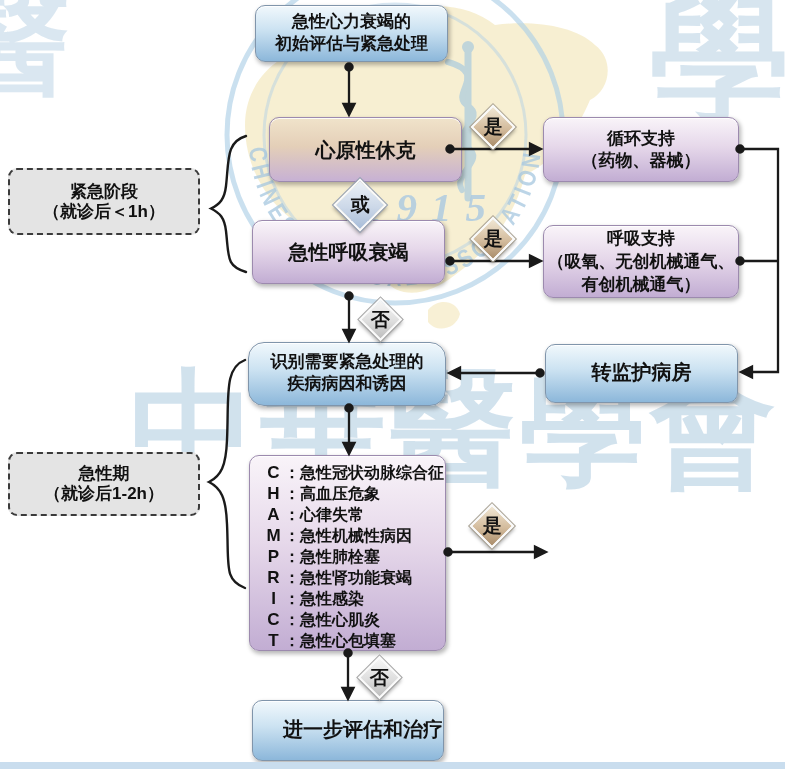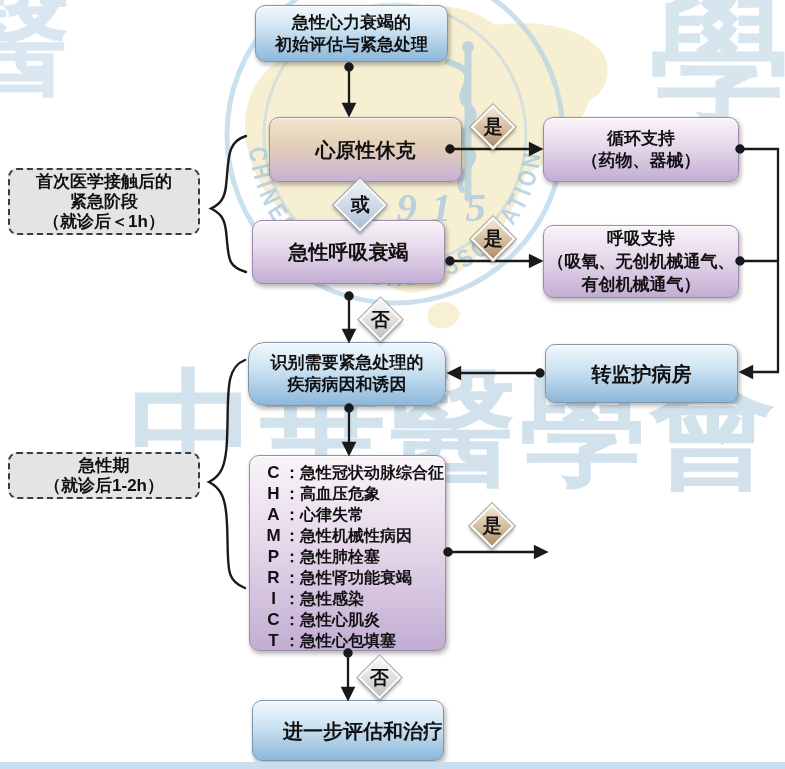--- a/index.html
+++ b/index.html
@@ -11,21 +11,21 @@
   #conn { z-index:3; }
 
   .box {
     position:absolute; z-index:2;
     display:flex; flex-direction:column; align-items:center; justify-content:center;
     text-align:center; border-radius:10px;
     font-weight:700; color:#111;
     border:1px solid #8d93a6;
     box-shadow:1.5px 2.5px 4px rgba(0,0,0,.28), inset 0 1px 0 rgba(255,255,255,.85);
   }
-  .blue   { background:linear-gradient(to bottom,#f1f8fc 0%,#cde3f2 42%,#8cb7da 100%); border-color:#8095ab; }
+  .blue   { background:linear-gradient(to bottom,#f1f8fc 0%,#cde3f2 42%,#8cb7da 100%); border-color:#8095ab;font-family:Liberation Mono, monospace; }
   .purple { background:linear-gradient(to bottom,#f9f4f9 0%,#e6d8ea 45%,#c2add3 100%); border-color:#9c8aae; }
   .shock  { background:linear-gradient(to bottom,#f0e3ca 0%,#e4cfb8 45%,#c7b1d4 100%); border-color:#9c8aae; }
 
   .dashedbox {
     position:absolute; z-index:2;
     display:flex; flex-direction:column; align-items:center; justify-content:center;
     text-align:center; background:#e4e4e4;
     border:2px dashed #3b3b3b; border-radius:9px;
     font-weight:700; color:#111; font-size:17px; line-height:20px;
   }
@@ -215,25 +215,24 @@
         <span>急性心包填塞</span>
       </div>
   </div>
 
 
   <div class="box blue line20" style="left:252px;top:700px;width:192px;height:61px;padding-left:30px;">
     <div>进一步评估和治疗</div>
   </div>
 
   <div class="dashedbox" style="left:8px;top:168px;width:192px;height:67px;">
-    <div>首次医学接触后的</div>
     <div>紧急阶段</div>
     <div>（就诊后＜1h）</div>
   </div>
-  <div class="dashedbox" style="left:8px;top:452px;width:192px;height:47px;">
+  <div class="dashedbox" style="left:8px;top:452px;width:192px;height:64px;">
     <div>急性期</div>
     <div>（就诊后1-2h）</div>
   </div>
 
   <div class="diamond d-yes" style="left:477px;top:111px;width:32px;height:32px;">
       <span>是</span>
     </div>
   <div class="diamond d-or" style="left:341px;top:186px;width:38px;height:38px;">
       <span>或</span>
     </div>

